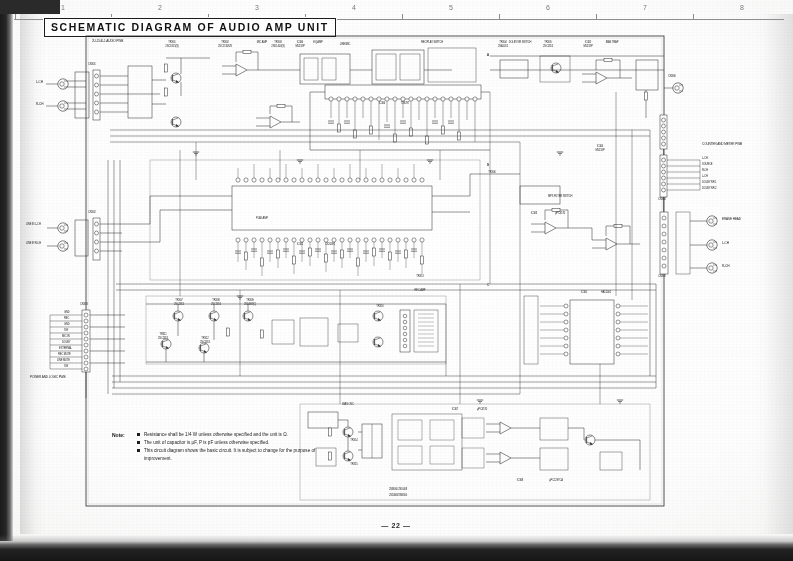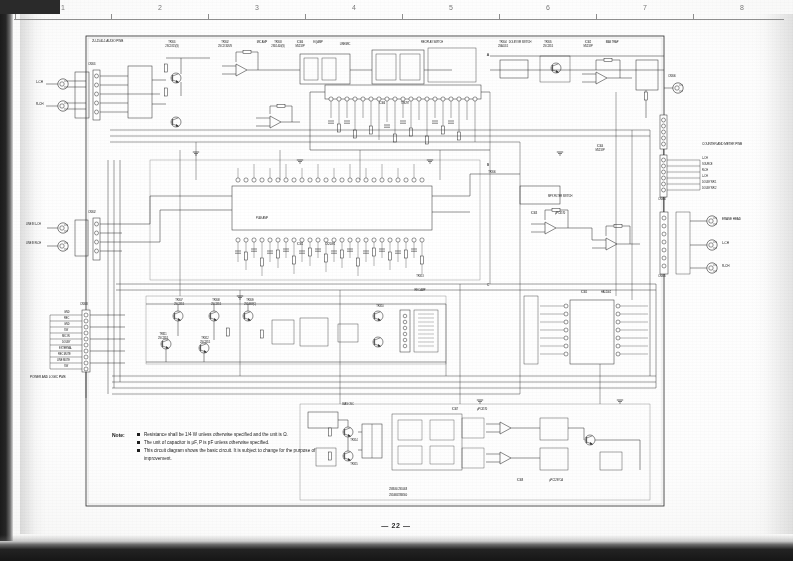--- a/index.html
+++ b/index.html
@@ -197,20 +197,23 @@
     <div class="tick" style="left:388px;"></div>
     <div class="rnum" style="left:437px;">5</div>
     <div class="tick" style="left:485px;"></div>
     <div class="rnum" style="left:534px;">6</div>
     <div class="tick" style="left:582px;"></div>
     <div class="rnum" style="left:631px;">7</div>
     <div class="tick" style="left:679px;"></div>
     <div class="rnum" style="left:728px;">8</div>
   </div>
 
+  <div id="title-box">
+    <div class="title-text">SCHEMATIC DIAGRAM OF AUDIO AMP UNIT</div>
+  </div>
 
   <svg id="schematic" viewBox="0 0 793 561" xmlns="http://www.w3.org/2000/svg">
     <defs>
       <g id="opamp">
         <path d="M0,-6 L11,0 L0,6 Z" fill="none" stroke="#2b2b2b" stroke-width="0.55"></path>
       </g>
       <g id="npn">
         <circle cx="0" cy="0" r="5" fill="none" stroke="#2b2b2b" stroke-width="0.55"></circle>
         <line x1="-3.4" y1="-3" x2="-3.4" y2="3" stroke="#2b2b2b" stroke-width="0.8"></line>
         <line x1="-5" y1="0" x2="-3.4" y2="0" stroke="#2b2b2b" stroke-width="0.5"></line>

